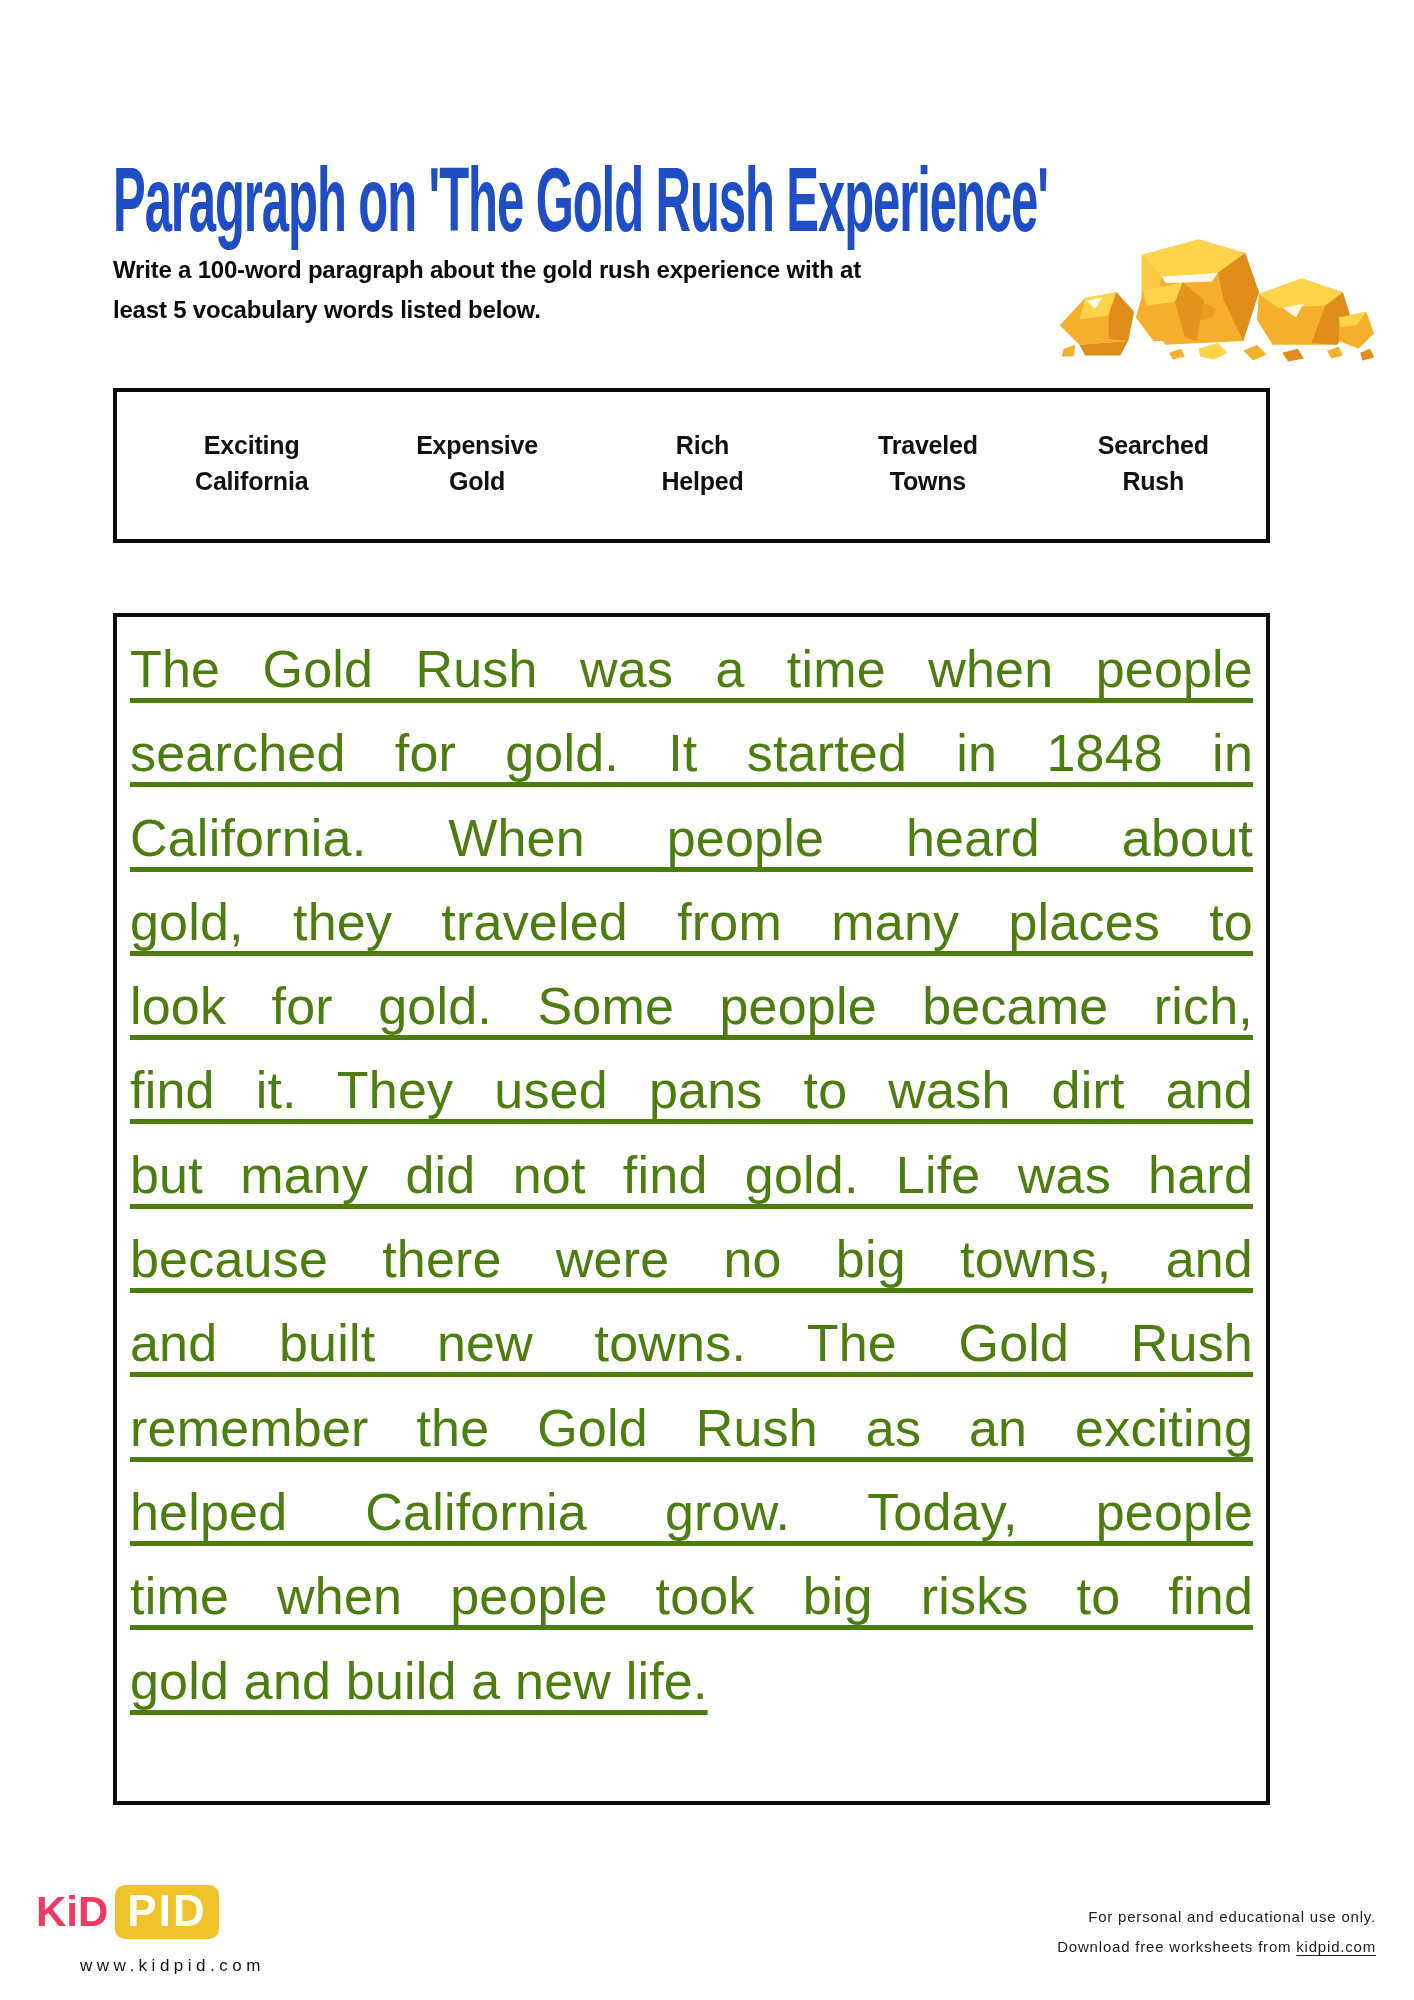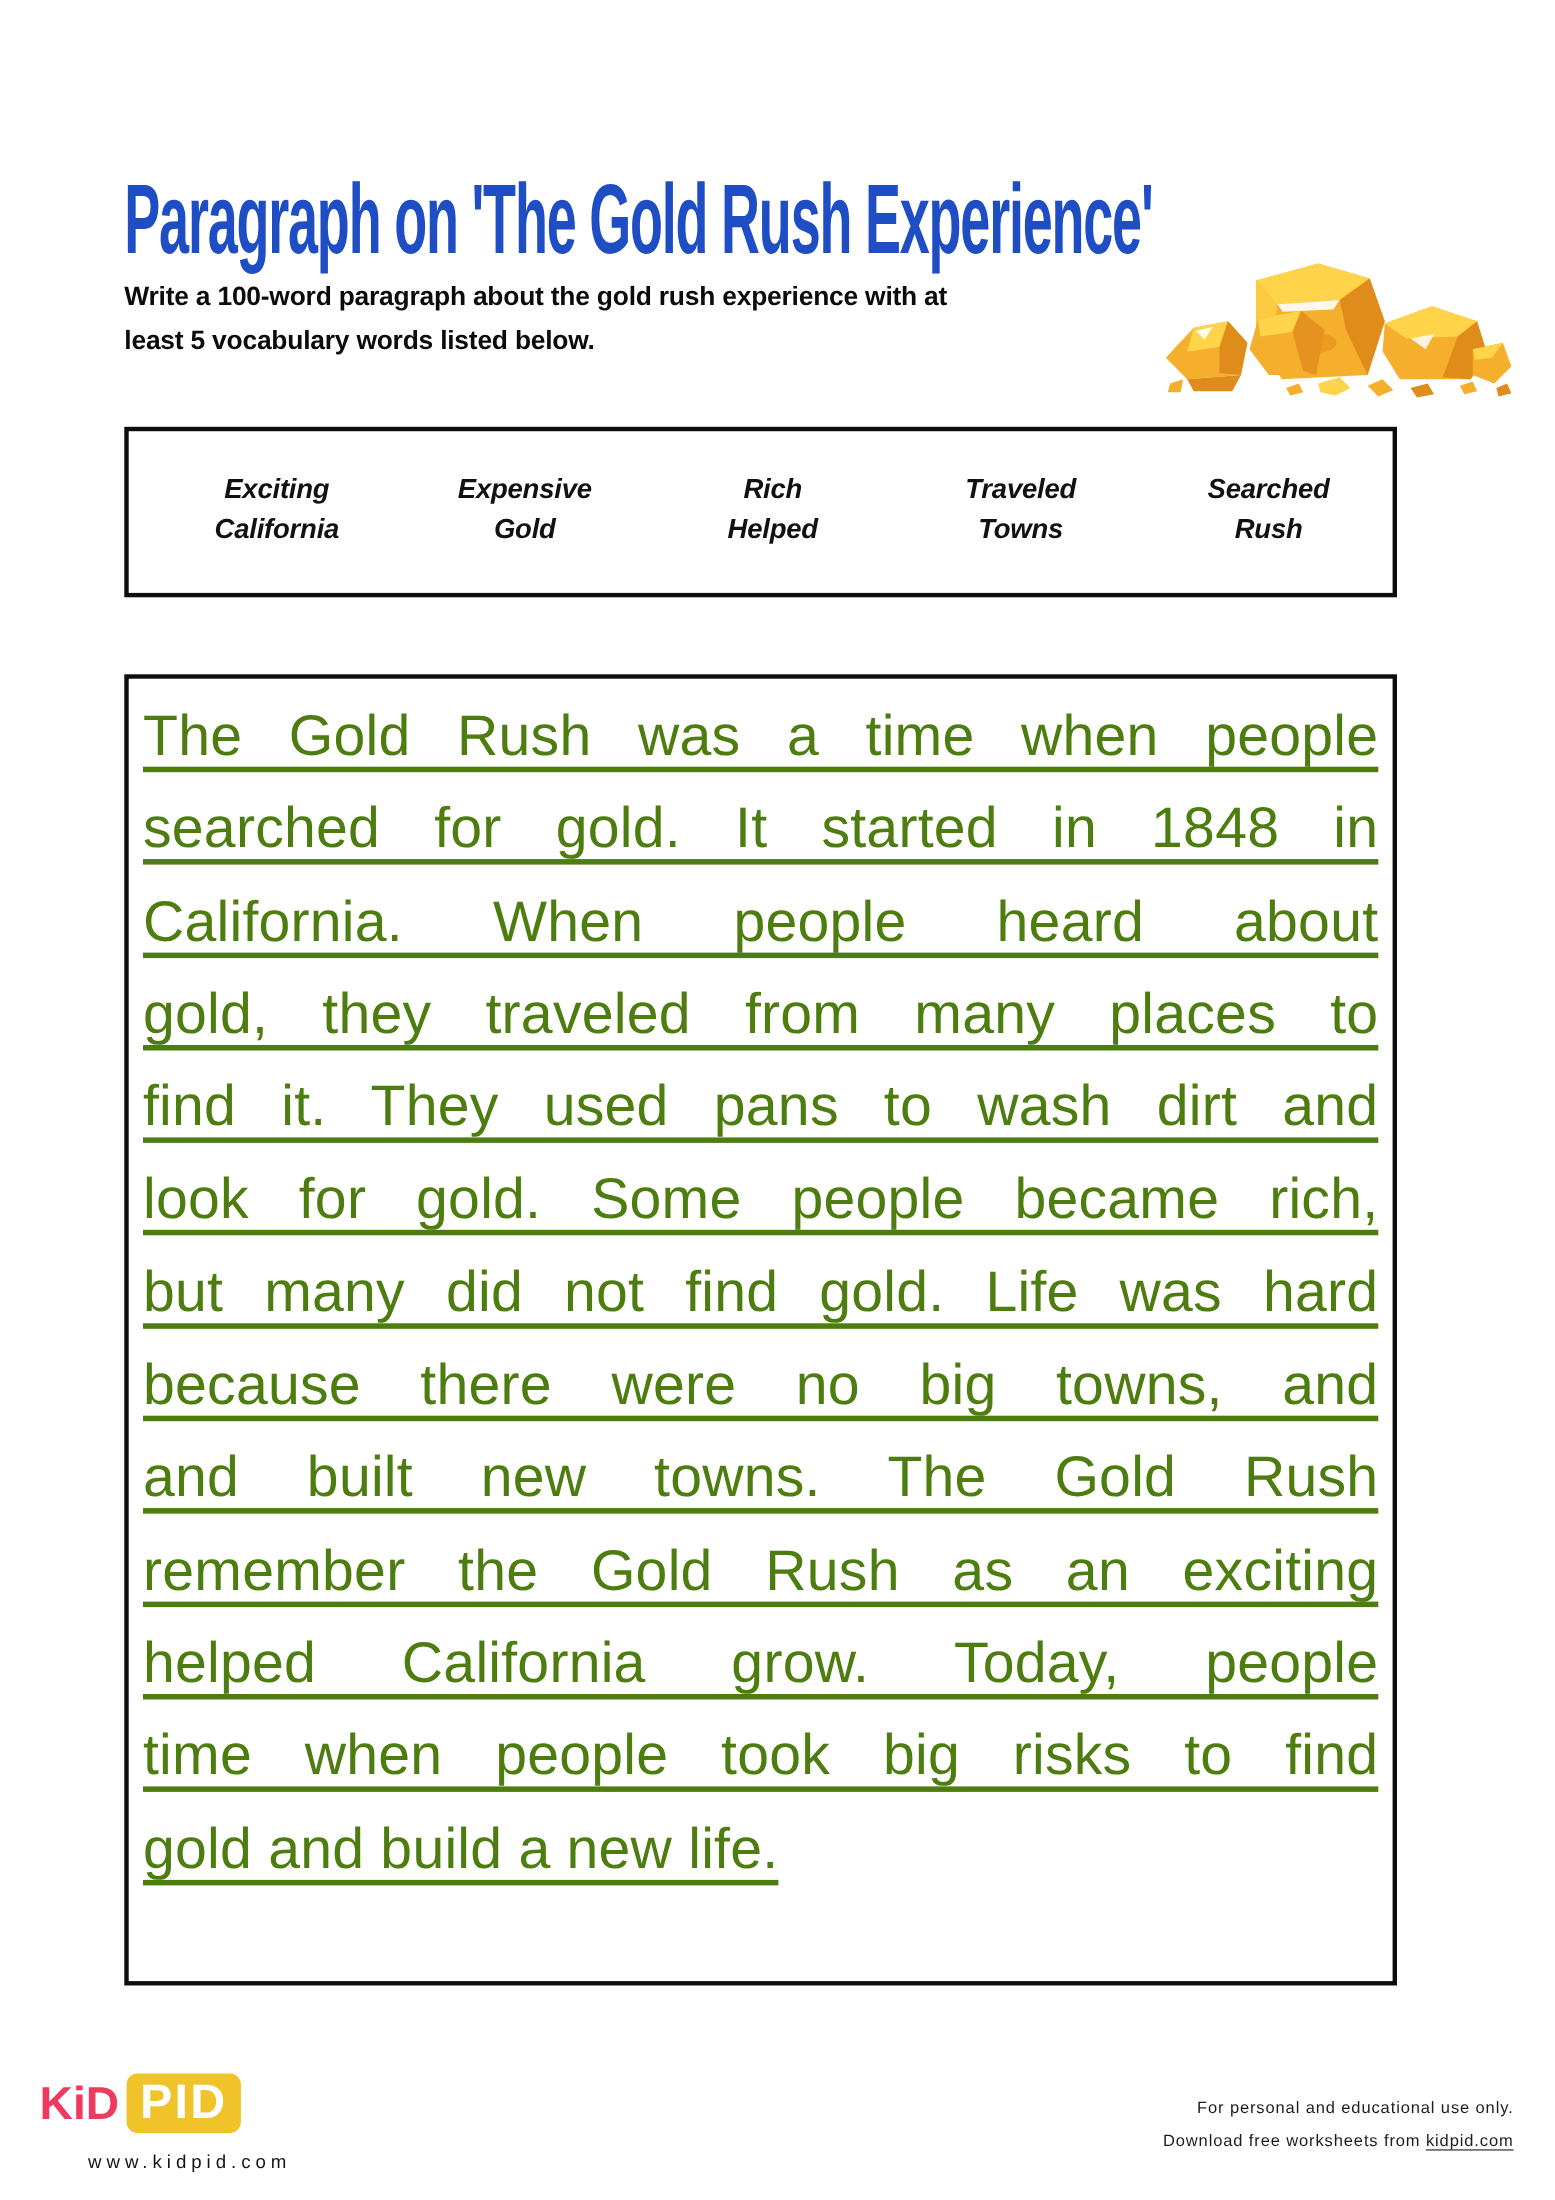--- a/index.html
+++ b/index.html
@@ -32,21 +32,21 @@
     font-size:24px;font-weight:700;line-height:40px;color:#0b0b0b;
     letter-spacing:-0.2px;
   }
   .nuggets{
     position:absolute;left:1052px;top:228px;width:322px;height:140px;
   }
   .vocab-box{
     position:absolute;left:113px;top:388px;width:1157px;height:155px;
     border:4px solid var(--border-black);background:#ffffff;
     display:flex;flex-direction:column;justify-content:center;
-    padding:6px 0 10px 22px;gap:7px;font-style:italic;
+    padding:6px 0 10px 22px;gap:7px;
   }
   .vocab-row{
     display:grid;grid-template-columns:repeat(5,1fr);
   }
   .vocab-word{
     text-align:center;font-size:25px;font-weight:700;letter-spacing:-0.2px;
   }
   .para-box{
     position:absolute;left:113px;top:613px;width:1157px;height:1192px;
     border:4px solid var(--border-black);background:#ffffff;
@@ -154,22 +154,22 @@
       <span class="vocab-word">Towns</span>
       <span class="vocab-word">Rush</span>
     </div>
   </section>
 
   <section class="para-box">
     <div class="pline">The Gold Rush was a time when people</div>
     <div class="pline">searched for gold. It started in 1848 in</div>
     <div class="pline">California. When people heard about</div>
     <div class="pline">gold, they traveled from many places to</div>
+    <div class="pline">look for gold. Some people became rich,</div>
     <div class="pline">find it. They used pans to wash dirt and</div>
-    <div class="pline">look for gold. Some people became rich,</div>
     <div class="pline">but many did not find gold. Life was hard</div>
     <div class="pline">because there were no big towns, and</div>
     <div class="pline">and built new towns. The Gold Rush</div>
     <div class="pline">remember the Gold Rush as an exciting</div>
     <div class="pline">helped California grow. Today, people</div>
     <div class="pline">time when people took big risks to find</div>
     <div class="pline last">gold and build a new life.</div>
   </section>
 
   <div class="footer-logo">

